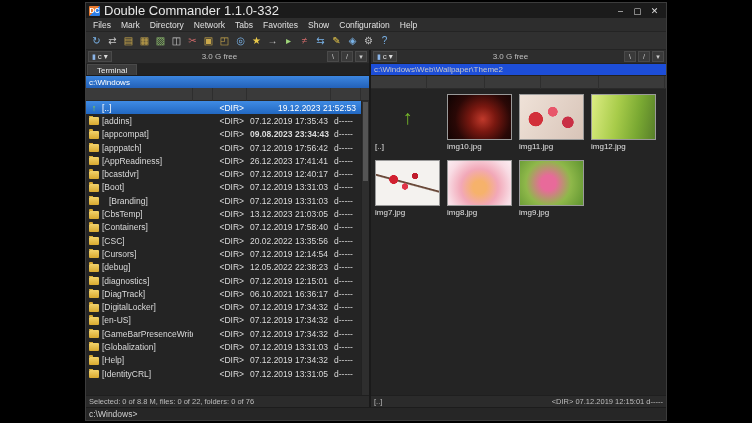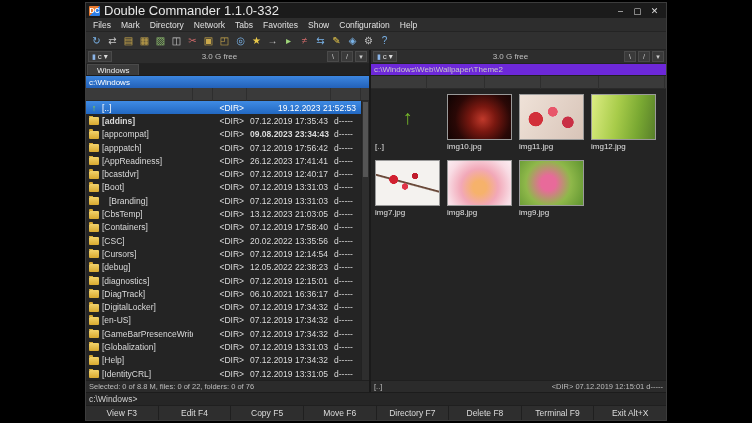--- a/index.html
+++ b/index.html
@@ -38,21 +38,21 @@
   .free{flex:1;text-align:center;font-size:8px;color:#c0c0c0;white-space:nowrap;overflow:hidden;}
   .mini{width:12px;height:11px;background:#3a3a3a;border:1px solid #4a4a4a;font-size:7px;display:flex;
         align-items:center;justify-content:center;color:#ccc;}
   .tabrow{height:12px;background:#222;display:flex;align-items:flex-end;padding-left:1px;
           border-bottom:1px solid #1c1c1c;flex:0 0 auto;}
   .tab{height:11px;padding:0 9px;background:#3c3c3c;color:#eee;font-size:8px;display:flex;align-items:center;
        border:1px solid #4a4a4a;border-bottom:none;}
   .pathbar{height:12px;display:flex;align-items:center;padding:0 3px;font-size:8px;flex:0 0 auto;
            white-space:nowrap;overflow:hidden;}
   .pathbar.active{background:linear-gradient(#3c86e0,#2361b8);color:#fff;}
-  .pathbar.inactive{background:#6d28d9;color:#c8c8c8;border-bottom:1px solid #222;}
+  .pathbar.inactive{background:#1d4ed8;color:#c8c8c8;border-bottom:1px solid #222;}
   .cols{height:13px;background:#3a3a3a;display:flex;font-size:8px;color:#d0d0d0;
         border-bottom:1px solid #2a2a2a;flex:0 0 auto;}
   .col{display:flex;align-items:center;padding:17px 3px;border-right:1px solid #2e2e2e;overflow:hidden;flex:0 0 auto;}
   
   .filelist{flex:1;position:relative;overflow:hidden;background:#242424;padding-right:8px;}
   .row{display:flex;align-items:center;height:13.3px;font-size:8.5px;color:#dadada;white-space:nowrap;}
   .row.sel{background:linear-gradient(#3f8be4,#2268c2);color:#fff;}
   .cell{padding:0 3px;overflow:hidden;flex:0 0 auto;}
   .c-size{text-align:right;}
   .name-wrap{display:flex;align-items:center;gap:3px;overflow:hidden;}
@@ -154,21 +154,21 @@
             <span class="disk-glyph">▮</span>
             <span>c</span>
             <span>▾</span>
           </span>
           <span class="free">3.0 G free</span>
           <span class="mini">\</span>
           <span class="mini">/</span>
           <span class="mini">▾</span>
         </div>
         <div class="tabrow">
-          <span class="tab">Windows</span>
+          <span class="tab">Terminal</span>
         </div>
         <div class="pathbar active">c:\Windows</div>
         <div class="cols" id="left-cols">
             <span class="col" style="width: 107px;">Name</span>
             <span class="col" style="width: 20px;">Ext</span>
             <span class="col" style="width: 34px;">Size</span>
             <span class="col" style="width: 84px;">Date</span>
             <span class="col" style="width: 30px;">Attr</span>
           </div>
         <div class="filelist" id="left-list">
@@ -179,21 +179,21 @@
               <span class="cell name-wrap" style="width: 107px;">
                 <span class="up-ico">↑</span>
                 <span>[..]</span>
               </span>
               <span class="cell" style="width: 20px;"></span>
               <span class="cell c-size" style="width: 34px;">&lt;DIR&gt;</span>
               <span class="cell" style="width: 84px; margin-left: 28px;">19.12.2023 21:52:53</span>
               <span class="cell" style="width: 30px;">d-----</span>
             </div>
             <div class="row">
-              <span class="cell name-wrap" style="width: 107px; font-weight: bold;">
+              <span class="cell name-wrap" style="width: 107px;">
                 <span class="folder-ico"></span>
                 <span>[addins]</span>
               </span>
               <span class="cell" style="width: 20px;"></span>
               <span class="cell c-size" style="width: 34px;">&lt;DIR&gt;</span>
               <span class="cell" style="width: 84px;">07.12.2019 17:35:43</span>
               <span class="cell" style="width: 30px;">d-----</span>
             </div>
             <div class="row">
               <span class="cell name-wrap" style="width: 107px;">
@@ -450,25 +450,15 @@
           <span>&lt;DIR&gt; 07.12.2019 12:15:01 d-----</span>
         </div>
       </div>
     </div>
 
     <div class="cmdline">
       <span>c:\Windows&gt;</span>
       <div class="cmd-input"></div>
     </div>
 
-    <div class="fnbar" id="fnbar">
-        <div class="fnbtn">View F3</div>
-        <div class="fnbtn">Edit F4</div>
-        <div class="fnbtn">Copy F5</div>
-        <div class="fnbtn">Move F6</div>
-        <div class="fnbtn">Directory F7</div>
-        <div class="fnbtn">Delete F8</div>
-        <div class="fnbtn">Terminal F9</div>
-        <div class="fnbtn">Exit Alt+X</div>
-      </div>
 
   </div>
 </div>
 
 </body></html>

